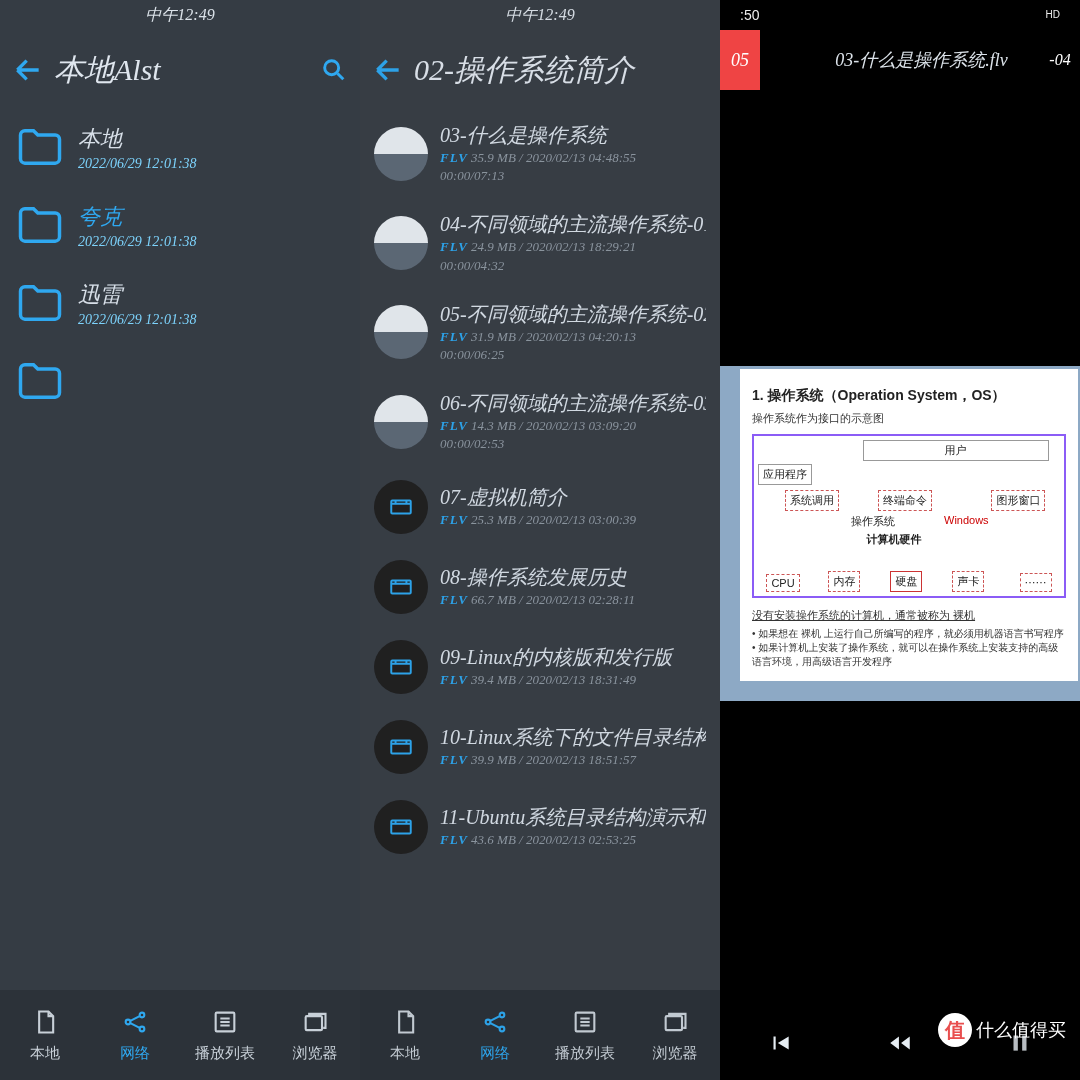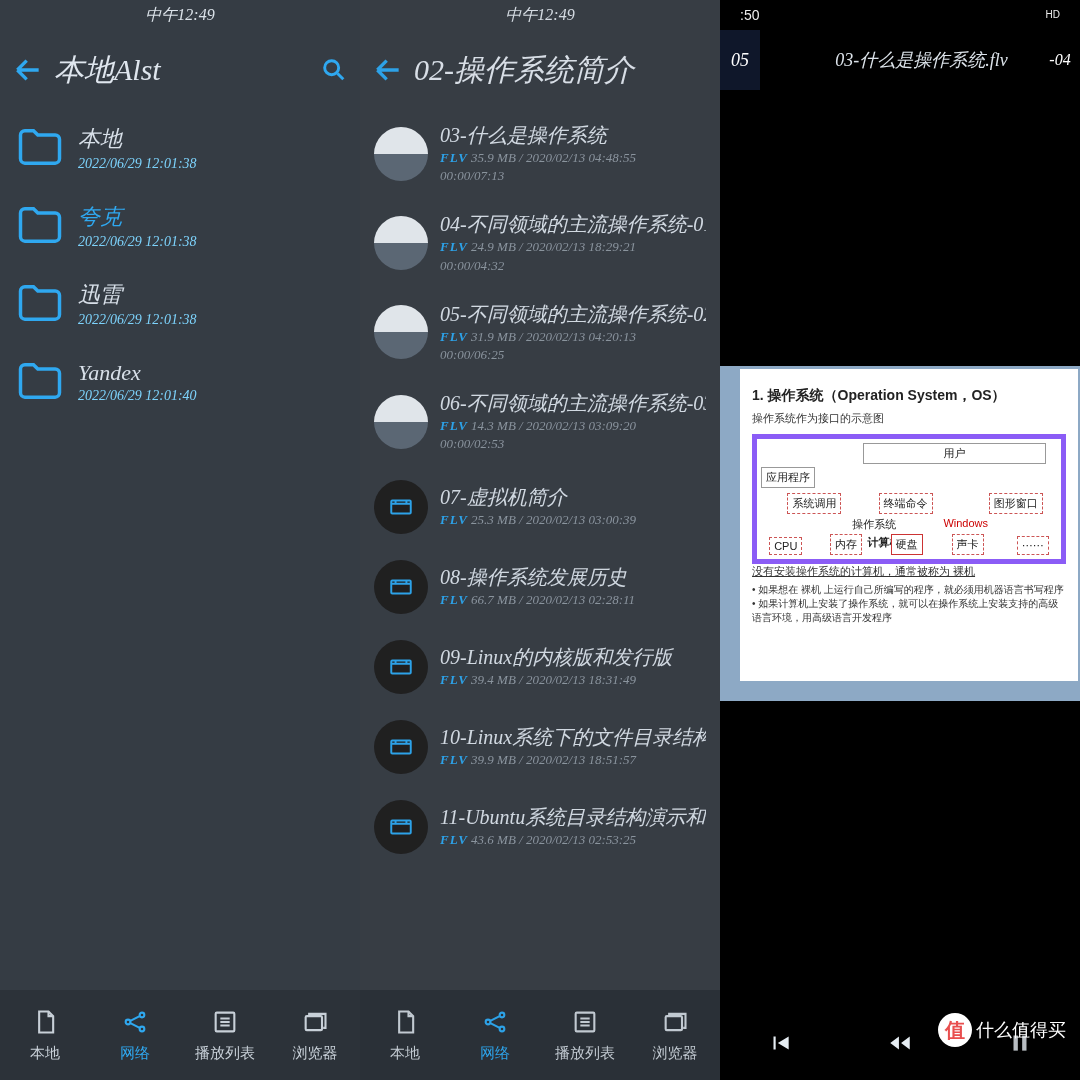--- a/index.html
+++ b/index.html
@@ -36,28 +36,28 @@
   .vm .tag { color:#2fa8f0; font-weight: bold; letter-spacing: 1px;}
 
   .tabbar { position: absolute; bottom: 0; left: 0; right:0; height: 90px; background:#2c3239; display: flex; }
   .tab { flex:1 1 0; display:flex; flex-direction:column; align-items:center; justify-content:center; color:#c8d0d8; font-size:15px; }
   .tab.active { color:#2fa8f0;}
   .tabicon { width:28px; height:28px; margin-bottom:4px;}
 
   
   .p3 .status { display:flex; justify-content: space-between; color:#eee; font-style: normal; font-family: sans-serif; font-size:14px;}
   .p3 .tb { height: 60px; display:flex; align-items:center;}
-  .p3 .tab05 { width: 40px; height: 60px; background:#0f172a; color:#fff; display:flex; align-items:center; justify-content:center; font-size:18px; font-style: italic; font-family: "STKaiti", serif;}
+  .p3 .tab05 { width: 40px; height: 60px; background:#ef4444; color:#fff; display:flex; align-items:center; justify-content:center; font-size:18px; font-style: italic; font-family: "STKaiti", serif;}
   .p3 .nowtitle { flex:1 1 auto; text-align:center; color:#dce3ea; font-size:18px; font-style: italic; font-family: "STKaiti", serif; margin-left: 43px;}
   .p3 .next { width: 40px; text-align:center; color:#ffffff; font-style: italic;}
   .vidarea { position:absolute; top: 366px; left:0; right:0; height: 335px; background:#8da9c5;}
   .doc { position:absolute; top:3px; left:20px; right:2px; bottom:20px; background:#fff; padding: 18px 12px 10px 12px; font-family: "Microsoft YaHei","PingFang SC",sans-serif; color:#222; font-size:12px;}
   .doc h4 { font-size: 14px; font-weight: bold; margin-bottom:6px;}
   .doc .sub { font-size: 11px; color:#333; margin-bottom:8px;}
-  .diagram { border:5px solid #8b5cf6; height: 130px; position:relative; margin-bottom:0;}
+  .diagram { border:2px solid #8b5cf6; height: 164px; position:relative; margin-bottom:10px;}
   .dbox { position:absolute; border:1px dashed #c55; text-align:center; font-size:11px; padding:2px 4px; background:#fff;}
   .playbar { position:absolute; bottom:0; left:0; right:0; height: 70px; display:flex; align-items:center; justify-content: space-around; background:#000;}
   .pctrl { color:#e6edf3;}
   .pctrl svg { width:26px; height:26px;}
 
   .watermark { position:absolute; right:8px; bottom: 30px; display:flex; align-items:center; background:rgba(0,0,0,0.2); border-radius: 20px; padding: 3px 6px;}
   .wm-badge { width:34px; height:34px; border-radius:50%; background:#fff; color:#e94f4f; font-size:20px; font-weight:bold; display:flex; align-items:center; justify-content:center; margin-right:4px;}
   .wm-txt { color:#fff; font-size:18px; font-family:"PingFang SC","Microsoft YaHei",sans-serif;}
 
   .thumbimg { width:100%; height:100%; background:linear-gradient(180deg,#e8edf2 50%, #5e6b78 50%);}
@@ -102,24 +102,20 @@
         </svg>
      <div class="txtcol">
        <div class="fname ">迅雷</div>
        <div class="fmeta">2022/06/29 12:01:38</div>
      </div>
     </div>
       <div class="row">
      <svg viewBox="0 0 24 24" class="folder accent" stroke-width="1.6">
           <path d="M3 6a2 2 0 012-2h4l2 2h8a2 2 0 012 2v9a2 2 0 01-2 2H5a2 2 0 01-2-2V6z"></path>
         </svg>
-     <div class="txtcol">
-       <div class="fname ">Yandex</div>
-       <div class="fmeta">2022/06/29 12:01:40</div>
-     </div>
     </div>
     </div>
   <div class="tabbar" id="tabs1">
       <div class="tab ">
      <span><svg viewBox="0 0 24 24" class="tabicon" fill="none" stroke="currentColor" stroke-width="1.8">
             <path d="M7 3h8l4 4v14H7z"></path>
             <path d="M15 3v4h4"></path>
           </svg></span>
      <span>本地</span>
     </div>

